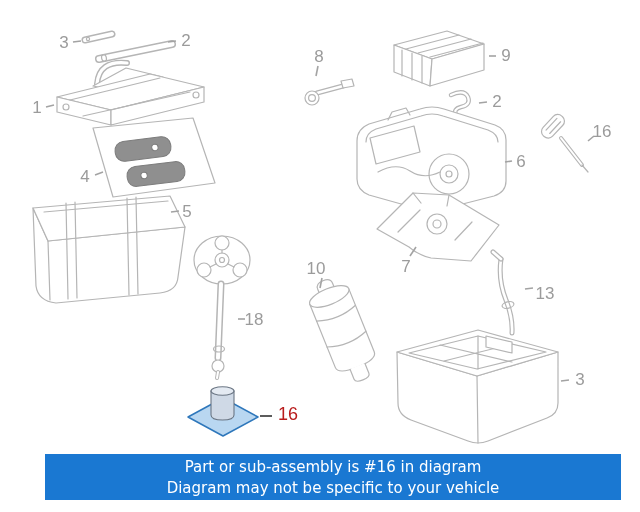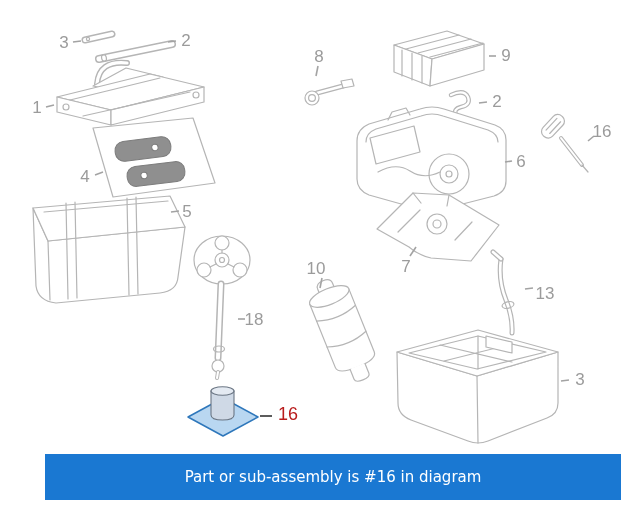--- a/index.html
+++ b/index.html
@@ -211,15 +211,16 @@
   <span class="callout" style="left:316px;top:268px">10</span>
   <span class="callout" style="left:602px;top:131px">16</span>
   <span class="callout" style="left:497px;top:101px">2</span>
   <span class="callout" style="left:545px;top:293px">13</span>
   <span class="callout" style="left:580px;top:379px">3</span>
   <span class="callout" style="left:254px;top:319px">18</span>
   <span class="callout dark" style="left:288px;top:414px">16</span>
 
   <div class="banner">
     <span>Part or sub-assembly is #16 in diagram</span>
+    <span>Diagram may not be specific to your vehicle</span>
   </div>
 
 </div>
 
 </body></html>

